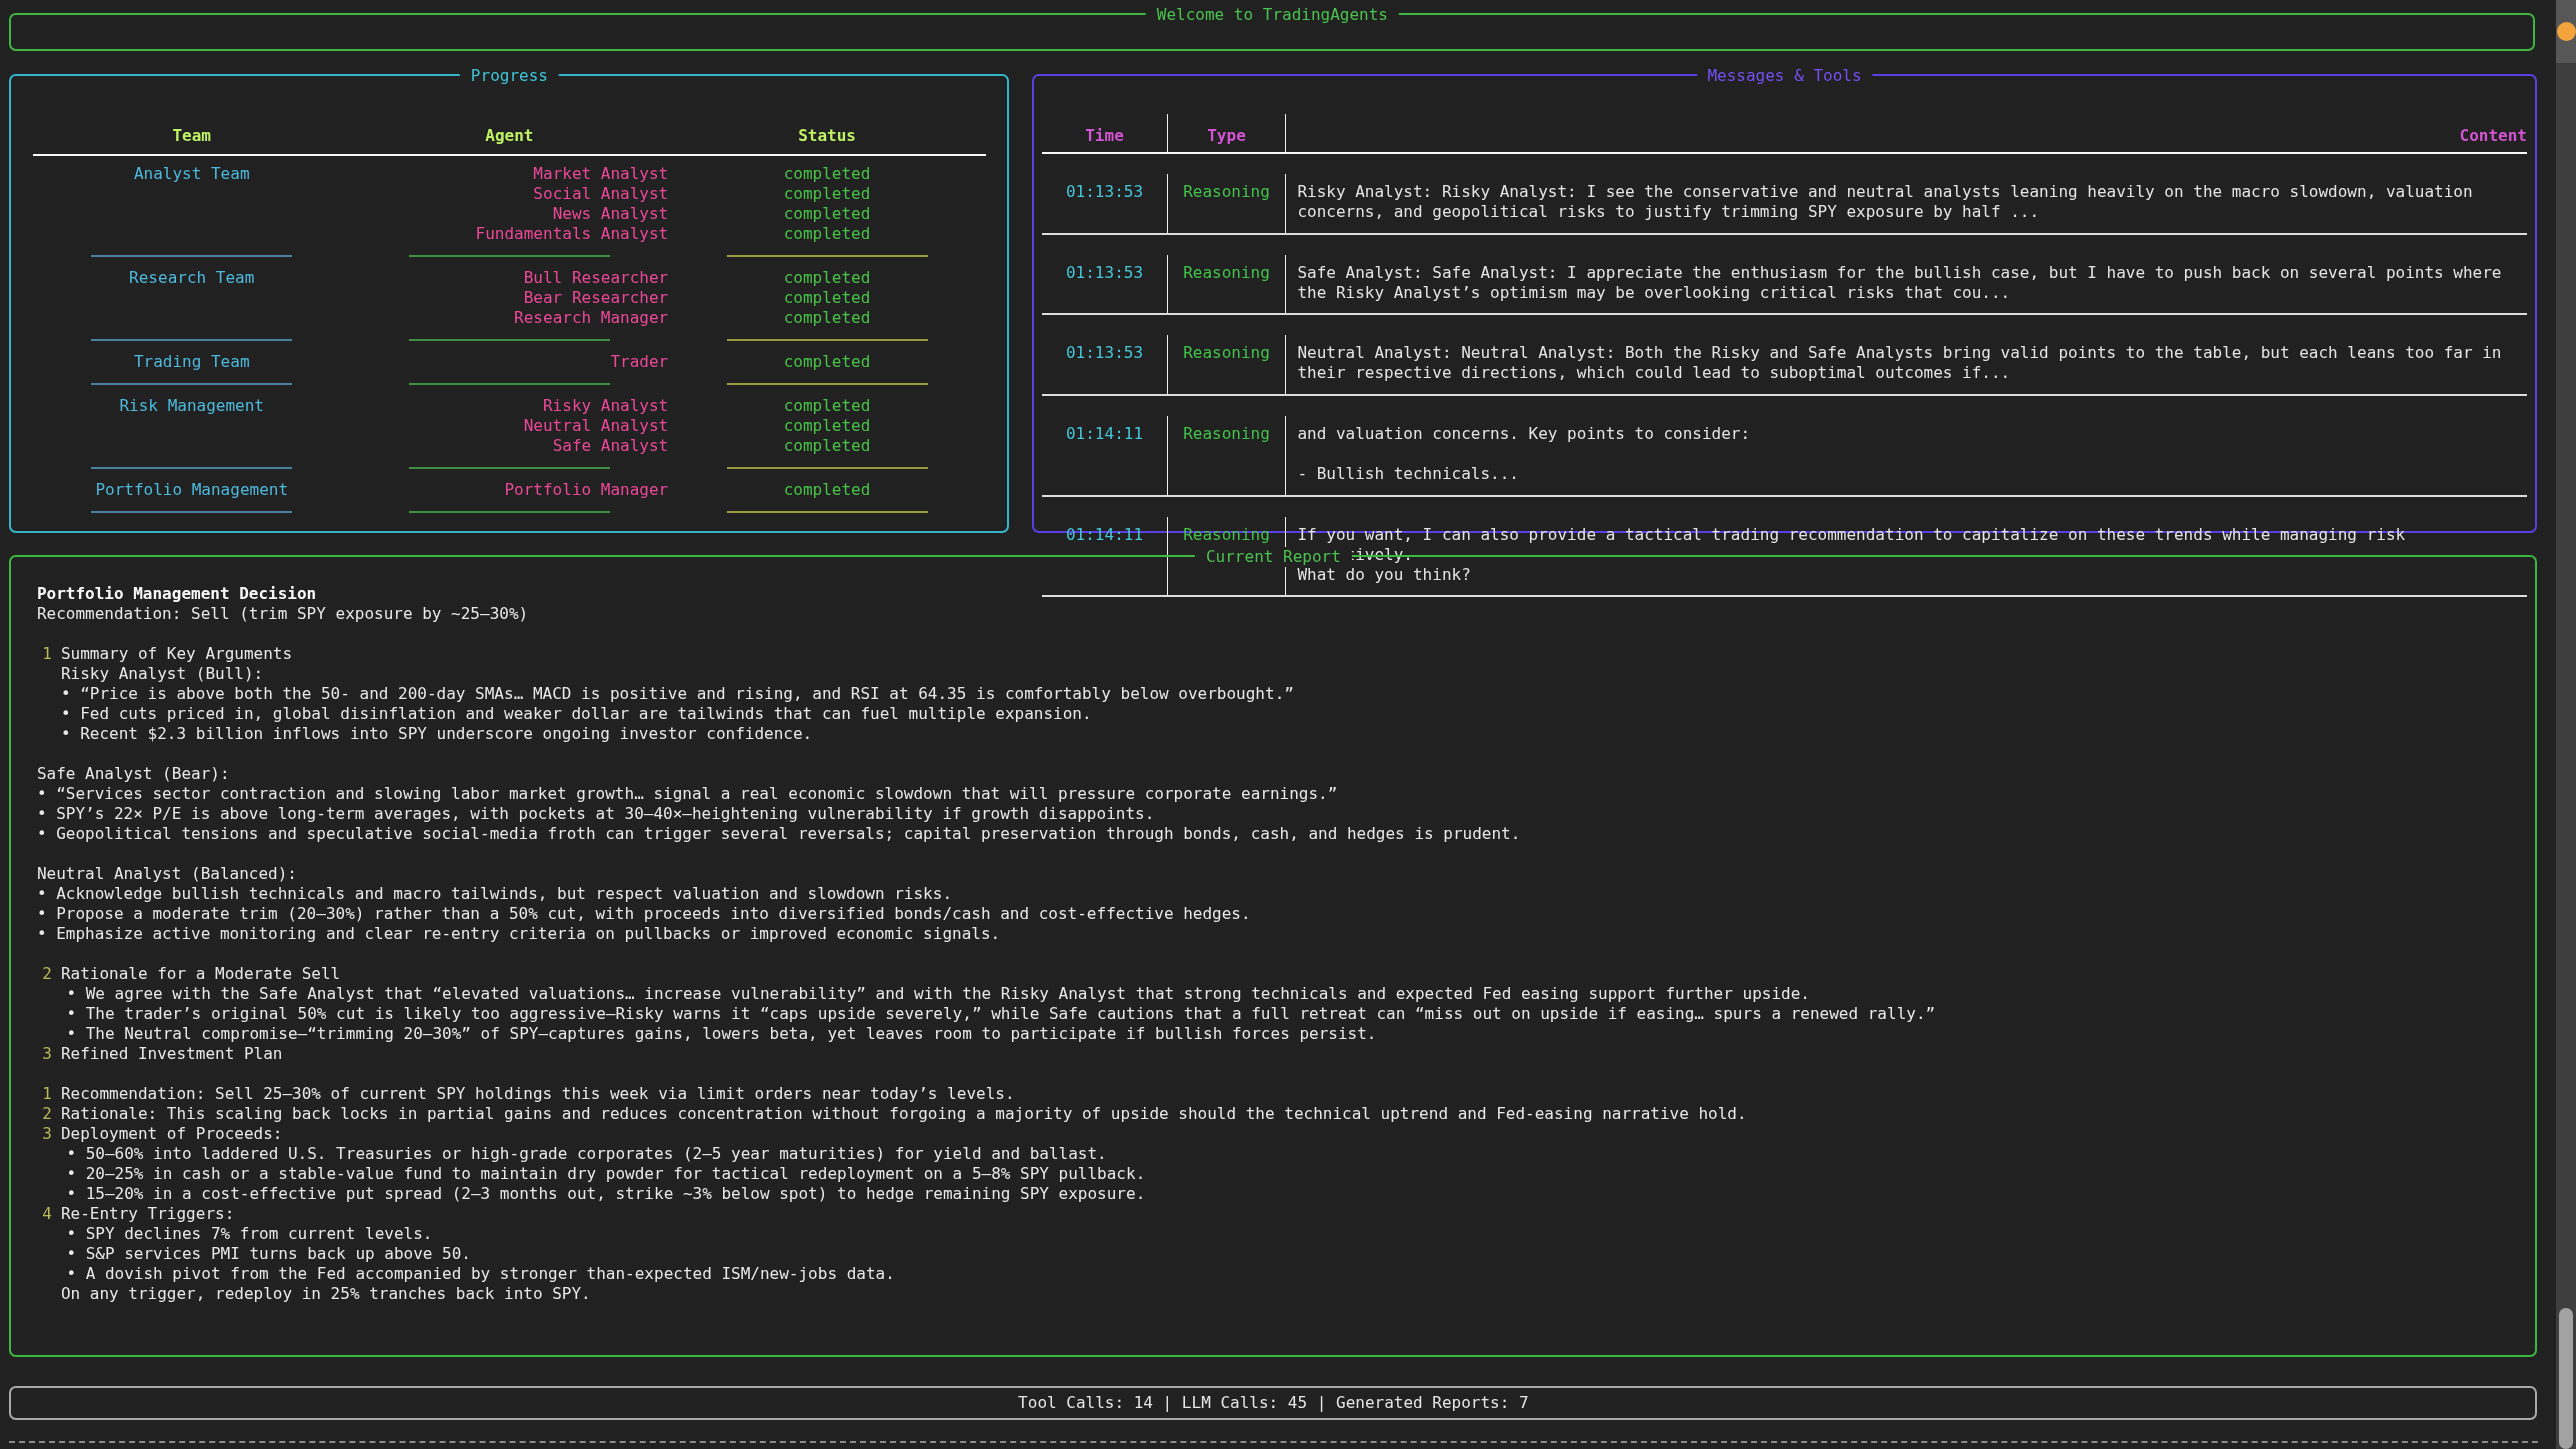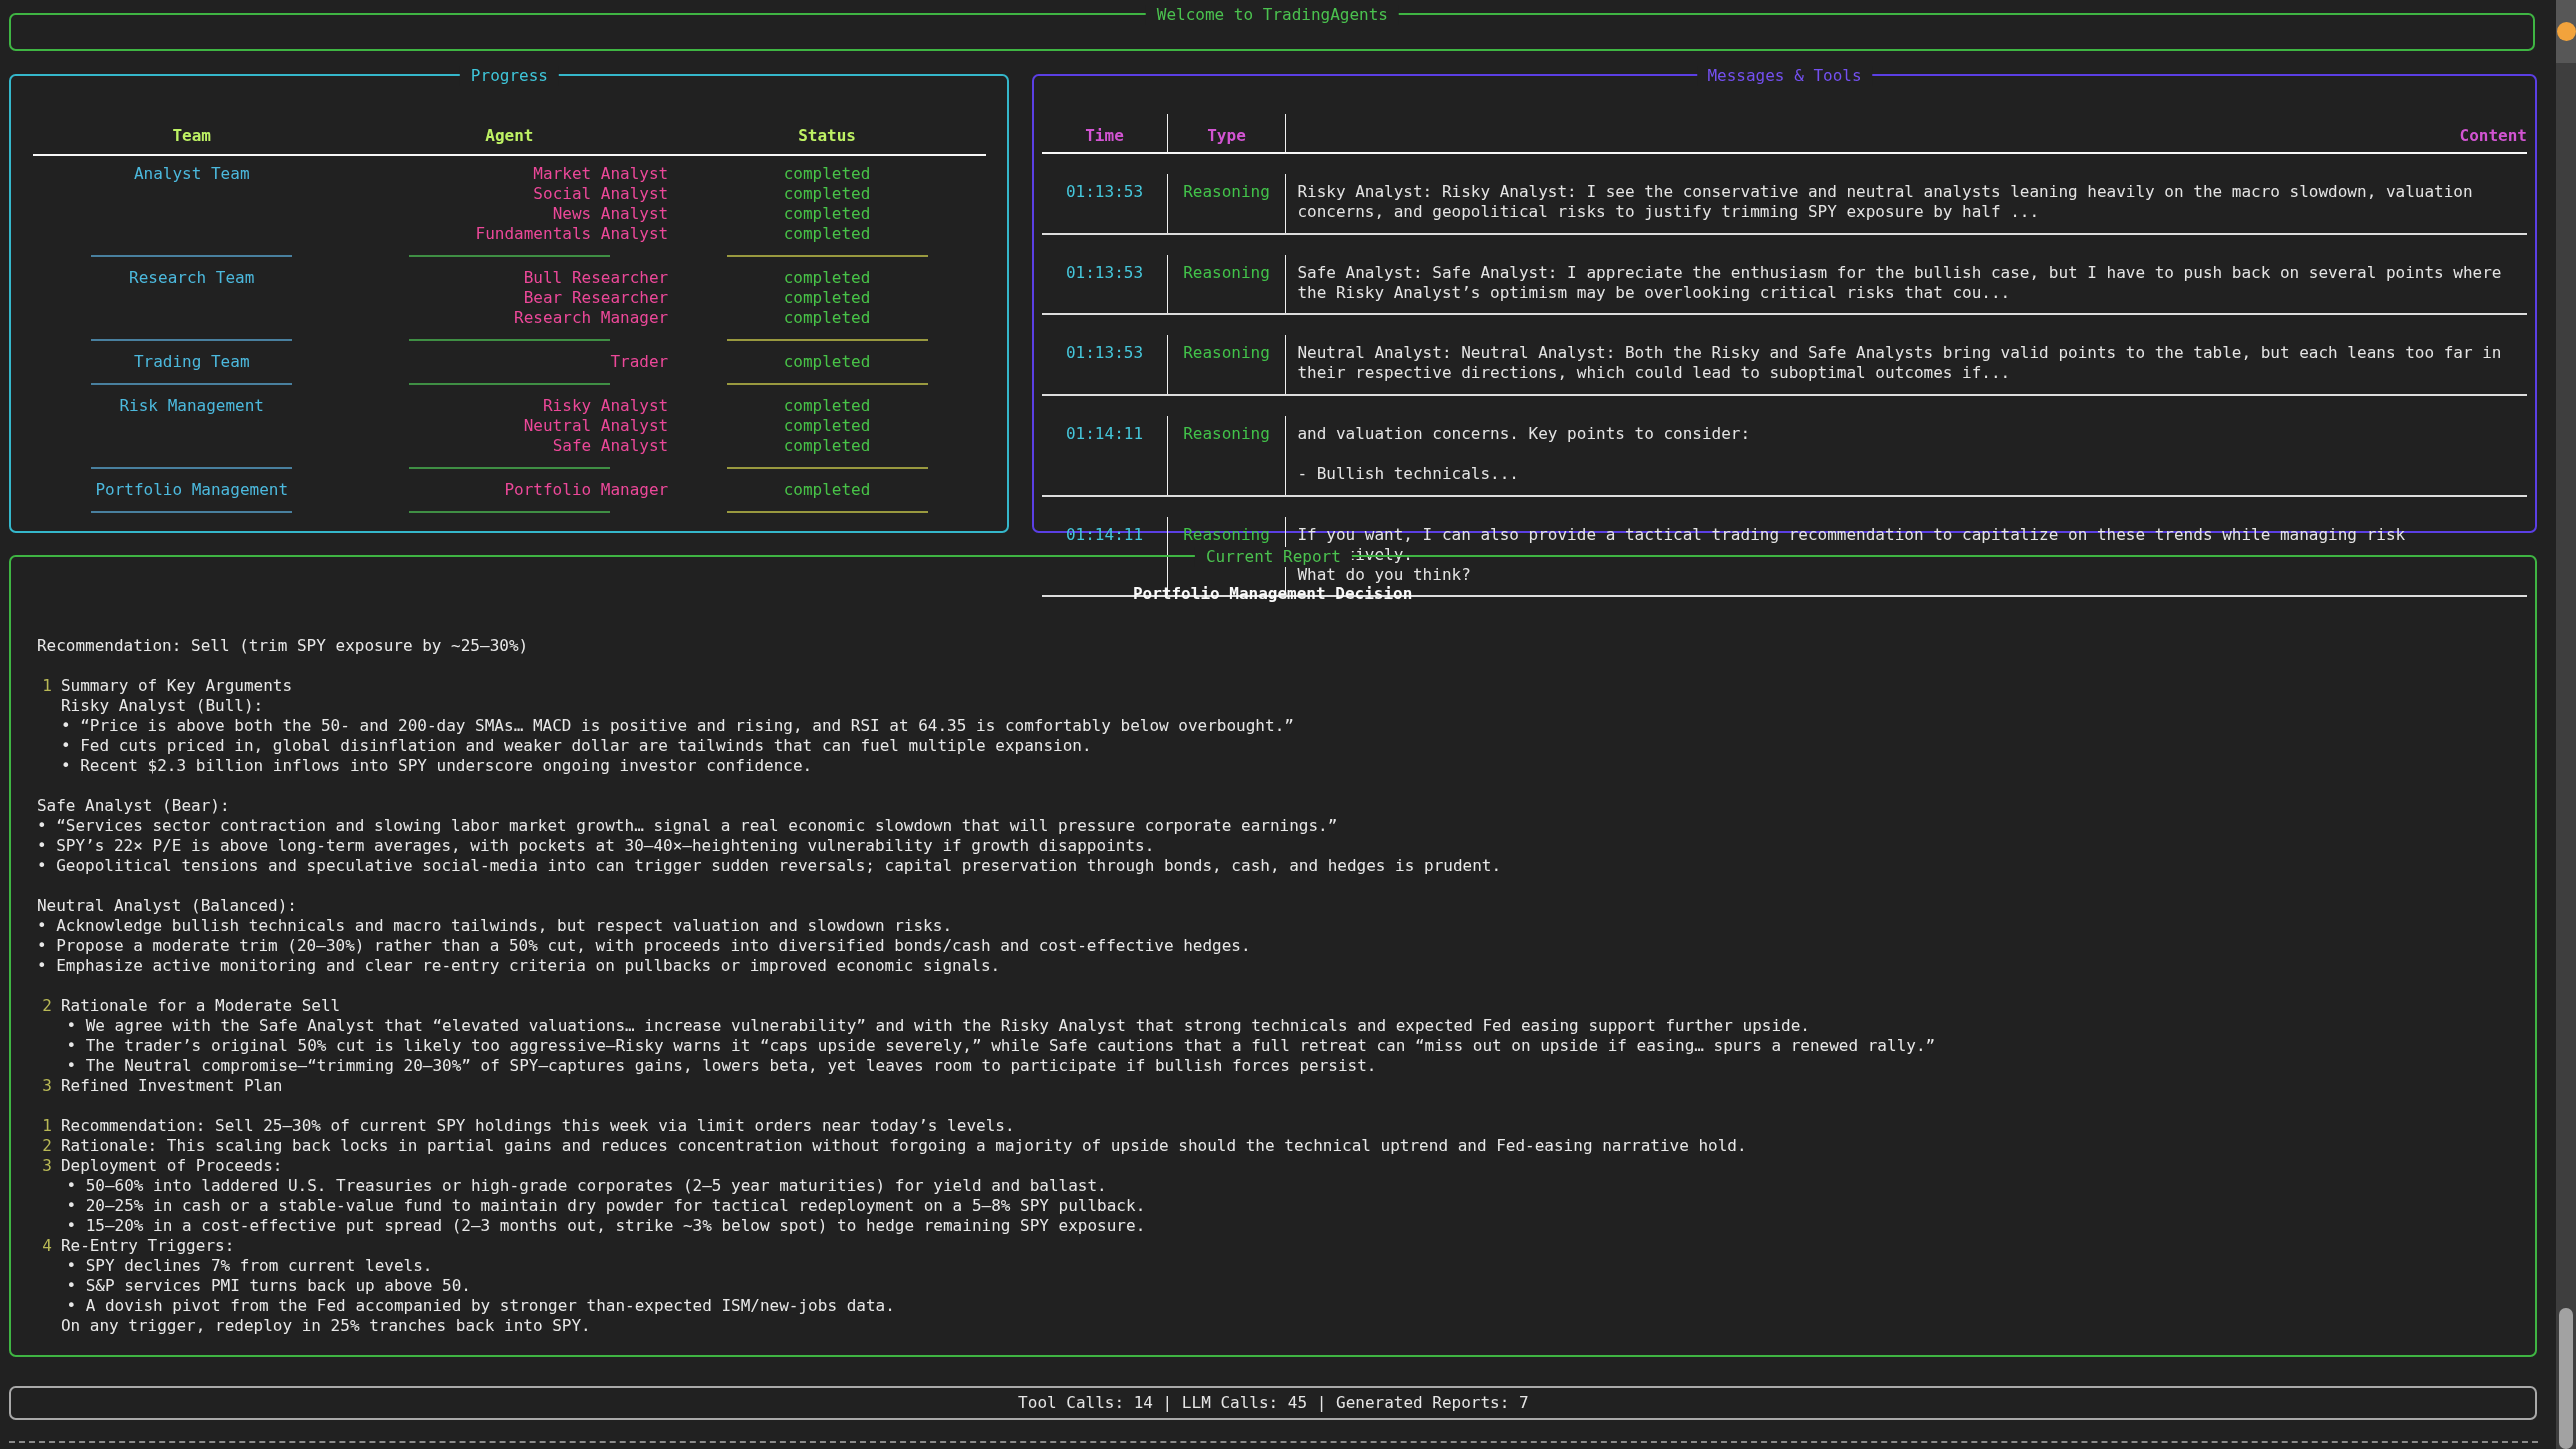--- a/index.html
+++ b/index.html
@@ -63,21 +63,21 @@
   .mc { padding-top: 8px; padding-bottom: 10.7px; }
   .mc.time { text-align: center; color: #45c6da; border-right: 1.3px solid #f0f0f0; }
   .mc.type { text-align: center; color: #42c24a; border-right: 1.3px solid #f0f0f0; }
   .mc.content { padding-left: 11.4px; color: #e4e4e4; }
   .msg-line { min-height: 20px; }
 
   
   #report { left: 9.4px; top: 555px; width: 2528px; height: 802px; border-color: #3fb543; }
   #report .panel-title { color: #4bc24f; }
   #report .inner { padding: 27px 27px 0 25.5px; }
-  .r-heading { text-align: center; font-weight: bold; color: #fafafa; margin-bottom: 32px; }
+  .r-heading { font-weight: bold; color: #fafafa; }
   .r-line { min-height: 20px; white-space: pre-wrap; color: #e8e8e8; }
   .r-line.i1 { padding-left: 24px; }
   .r-line.i2 { padding-left: 29.5px; }
   .r-num { display: inline-block; width: 24px; padding-left: 5.4px; color: #b8b855; }
 
   
   #footerbox {
     left: 9.4px; top: 1386px; width: 2528px; height: 34px;
     border: 2px solid #a9a9a9; border-radius: 6.7px;
     text-align: center; line-height: 29.5px; color: #e5e5e5;
@@ -262,21 +262,21 @@
         <div class="r-line"><span>&nbsp;</span></div>
         <div class="r-line"><span class="r-num">1</span><span>Summary of Key Arguments</span></div>
         <div class="r-line i1"><span>Risky Analyst (Bull):</span></div>
         <div class="r-line i1"><span>• “Price is above both the 50- and 200-day SMAs… MACD is positive and rising, and RSI at 64.35 is comfortably below overbought.”</span></div>
         <div class="r-line i1"><span>• Fed cuts priced in, global disinflation and weaker dollar are tailwinds that can fuel multiple expansion.</span></div>
         <div class="r-line i1"><span>• Recent $2.3 billion inflows into SPY underscore ongoing investor confidence.</span></div>
         <div class="r-line"><span>&nbsp;</span></div>
         <div class="r-line"><span>Safe Analyst (Bear):</span></div>
         <div class="r-line"><span>• “Services sector contraction and slowing labor market growth… signal a real economic slowdown that will pressure corporate earnings.”</span></div>
         <div class="r-line"><span>• SPY’s 22× P/E is above long-term averages, with pockets at 30–40×—heightening vulnerability if growth disappoints.</span></div>
-        <div class="r-line"><span>• Geopolitical tensions and speculative social-media into can trigger sudden reversals; capital preservation through bonds, cash, and hedges is prudent.</span></div>
+        <div class="r-line"><span>• Geopolitical tensions and speculative social-media froth can trigger several reversals; capital preservation through bonds, cash, and hedges is prudent.</span></div>
         <div class="r-line"><span>&nbsp;</span></div>
         <div class="r-line"><span>Neutral Analyst (Balanced):</span></div>
         <div class="r-line"><span>• Acknowledge bullish technicals and macro tailwinds, but respect valuation and slowdown risks.</span></div>
         <div class="r-line"><span>• Propose a moderate trim (20–30%) rather than a 50% cut, with proceeds into diversified bonds/cash and cost-effective hedges.</span></div>
         <div class="r-line"><span>• Emphasize active monitoring and clear re-entry criteria on pullbacks or improved economic signals.</span></div>
         <div class="r-line"><span>&nbsp;</span></div>
         <div class="r-line"><span class="r-num">2</span><span>Rationale for a Moderate Sell</span></div>
         <div class="r-line i2"><span>• We agree with the Safe Analyst that “elevated valuations… increase vulnerability” and with the Risky Analyst that strong technicals and expected Fed easing support further upside.</span></div>
         <div class="r-line i2"><span>• The trader’s original 50% cut is likely too aggressive—Risky warns it “caps upside severely,” while Safe cautions that a full retreat can “miss out on upside if easing… spurs a renewed rally.”</span></div>
         <div class="r-line i2"><span>• The Neutral compromise—“trimming 20–30%” of SPY—captures gains, lowers beta, yet leaves room to participate if bullish forces persist.</span></div>

